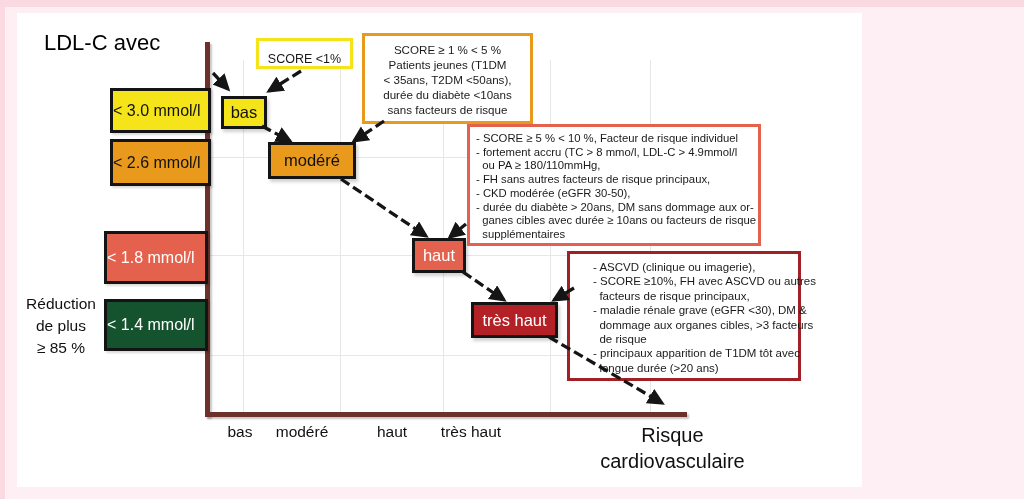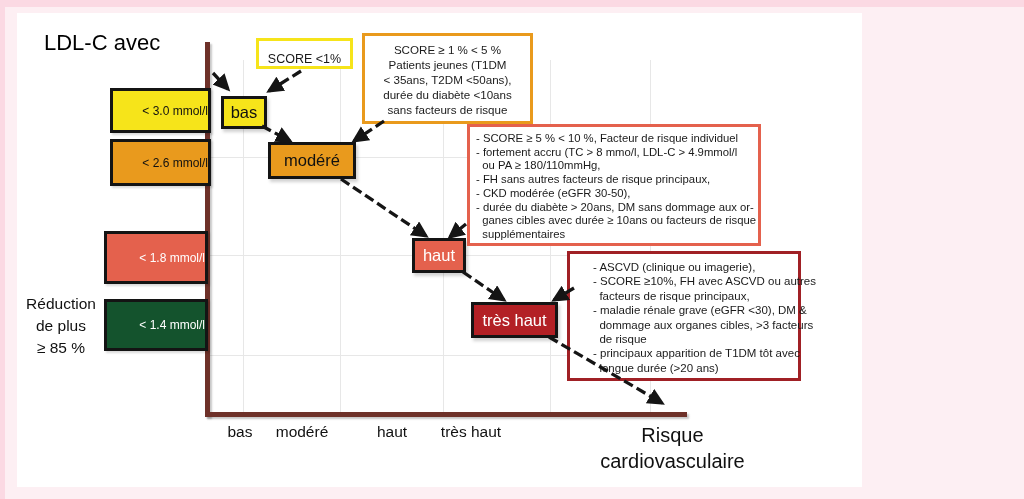--- a/index.html
+++ b/index.html
@@ -20,21 +20,21 @@
   .y-axis{position:absolute;left:205px;top:42px;width:5px;height:375px;background:#6e3129;box-shadow:2px 2px 2px rgba(0,0,0,.22);}
   .x-axis{position:absolute;left:205px;top:412px;width:482px;height:5px;background:#6e3129;box-shadow:2px 2px 2px rgba(0,0,0,.22);}
 
   
   .grid-v{position:absolute;top:60px;width:1px;height:352px;background:#e7e7e7;}
   .grid-h{position:absolute;left:210px;width:470px;height:1px;background:#e7e7e7;}
   .gv1{left:243px;} .gv2{left:340px;} .gv3{left:443px;} .gv4{left:550px;} .gv5{left:650px;}
   .gh1{top:157px;} .gh2{top:255px;} .gh3{top:355px;}
 
   
-  .tbox{position:absolute;border:3px solid #141414;display:flex;align-items:center;justify-content:flex-end;font-size:12px;box-sizing:border-box;box-shadow:2px 2px 2px rgba(0,0,0,.15);}
+  .tbox{position:absolute;border:3px solid #141414;display:flex;align-items:center;justify-content:flex-start;font-size:16px;box-sizing:border-box;box-shadow:2px 2px 2px rgba(0,0,0,.15);}
   .t1{left:110px;top:88px;width:101px;height:45px;background:#f6e41a;color:#111;}
   .t2{left:110px;top:139px;width:101px;height:47px;background:#e99a1d;color:#111;}
   .t3{left:104px;top:231px;width:104px;height:53px;background:#e4614d;color:#fff;}
   .t4{left:104px;top:299px;width:104px;height:52px;background:#14532d;color:#fff;}
 
   .reduction-note{position:absolute;left:20px;top:293px;width:82px;text-align:center;font-size:15.5px;line-height:22px;color:#111;white-space:pre-line;}
 
   
   .rbox{position:absolute;border:3px solid #141414;display:flex;align-items:center;justify-content:center;font-size:16.5px;box-sizing:border-box;box-shadow:2px 3px 3px rgba(0,0,0,.18);}
   .r1{left:221px;top:96px;width:46px;height:33px;background:#f6e41a;color:#111;}

